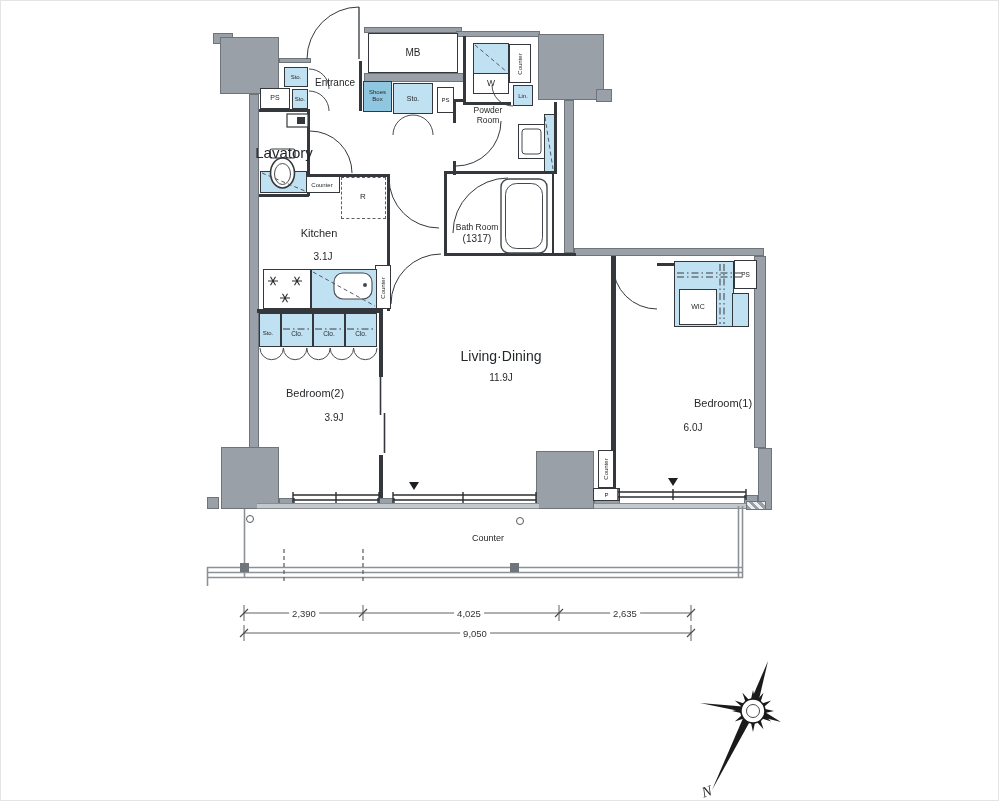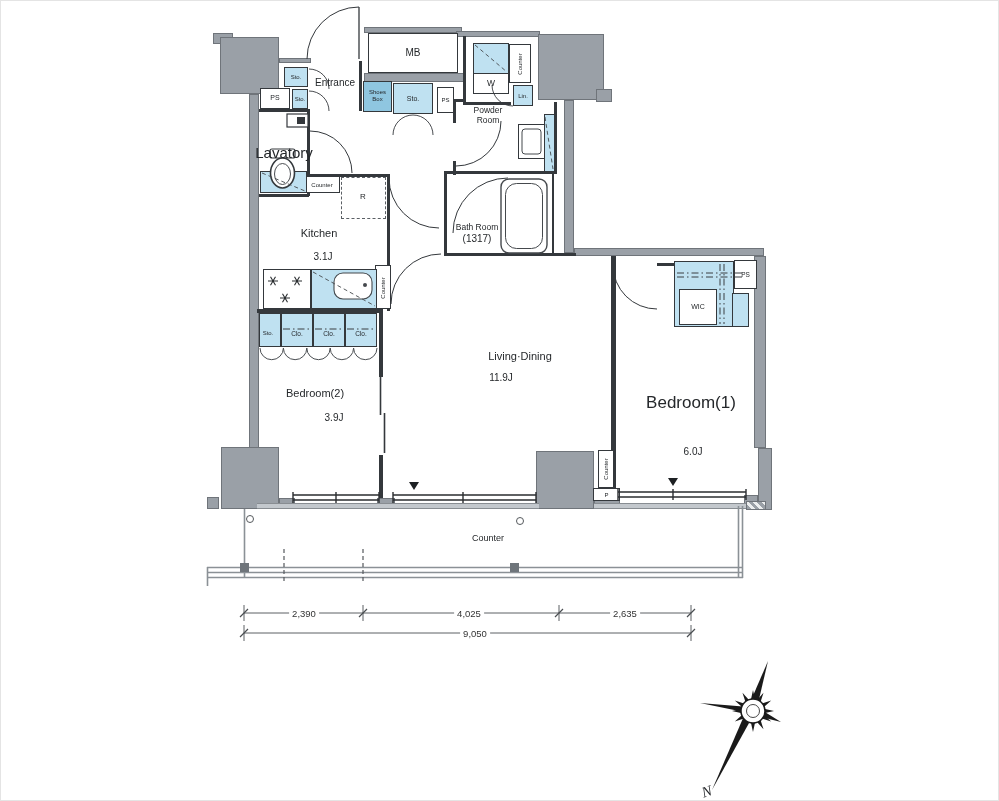--- a/index.html
+++ b/index.html
@@ -254,26 +254,26 @@
   <div class="lb" style="left:362px;top:196px;font-size:8px">R</div>
   <div class="lb" style="left:476px;top:227px;font-size:8.5px">Bath Room</div>
   <div class="lb" style="left:476px;top:238px;font-size:10px">(1317)</div>
   <div class="lb" style="left:318px;top:232px;font-size:11px">Kitchen</div>
   <div class="lb" style="left:322px;top:256px">3.1J</div>
   <div class="vt" style="left:382px;top:287px">Counter</div>
   <div class="lb" style="left:267px;top:332px;font-size:6px">Sto.</div>
   <div class="lb" style="left:296px;top:333px;font-size:6.5px">Clo.</div>
   <div class="lb" style="left:328px;top:333px;font-size:6.5px">Clo.</div>
   <div class="lb" style="left:360px;top:333px;font-size:6.5px">Clo.</div>
-  <div class="lb" style="left:519px;top:355px;font-size:11px">Living·Dining</div>
+  <div class="lb" style="left:500px;top:355px;font-size:14px">Living·Dining</div>
   <div class="lb" style="left:500px;top:377px">11.9J</div>
   <div class="lb" style="left:314px;top:392px;font-size:11px">Bedroom(2)</div>
   <div class="lb" style="left:333px;top:417px">3.9J</div>
-  <div class="lb" style="left:690px;top:402px;font-size:17px">Bedroom(1)</div>
-  <div class="lb" style="left:692px;top:451px">6.0J</div>
+  <div class="lb" style="left:722px;top:402px;font-size:11px">Bedroom(1)</div>
+  <div class="lb" style="left:692px;top:427px">6.0J</div>
   <div class="lb" style="left:697px;top:306px;font-size:7px">WIC</div>
   <div class="lb" style="left:744.5px;top:273.5px;font-size:6.5px">PS</div>
   <div class="vt" style="left:605px;top:468px">Counter</div>
   <div class="lb" style="left:605.5px;top:493.5px;font-size:6px">P</div>
   <div class="lb" style="left:487px;top:537px;font-size:9px">Counter</div>
 
   <div class="dimlb" style="left:303px;top:612px">2,390</div>
   <div class="dimlb" style="left:468px;top:612px">4,025</div>
   <div class="dimlb" style="left:624px;top:612px">2,635</div>
   <div class="dimlb" style="left:474px;top:632px">9,050</div>

